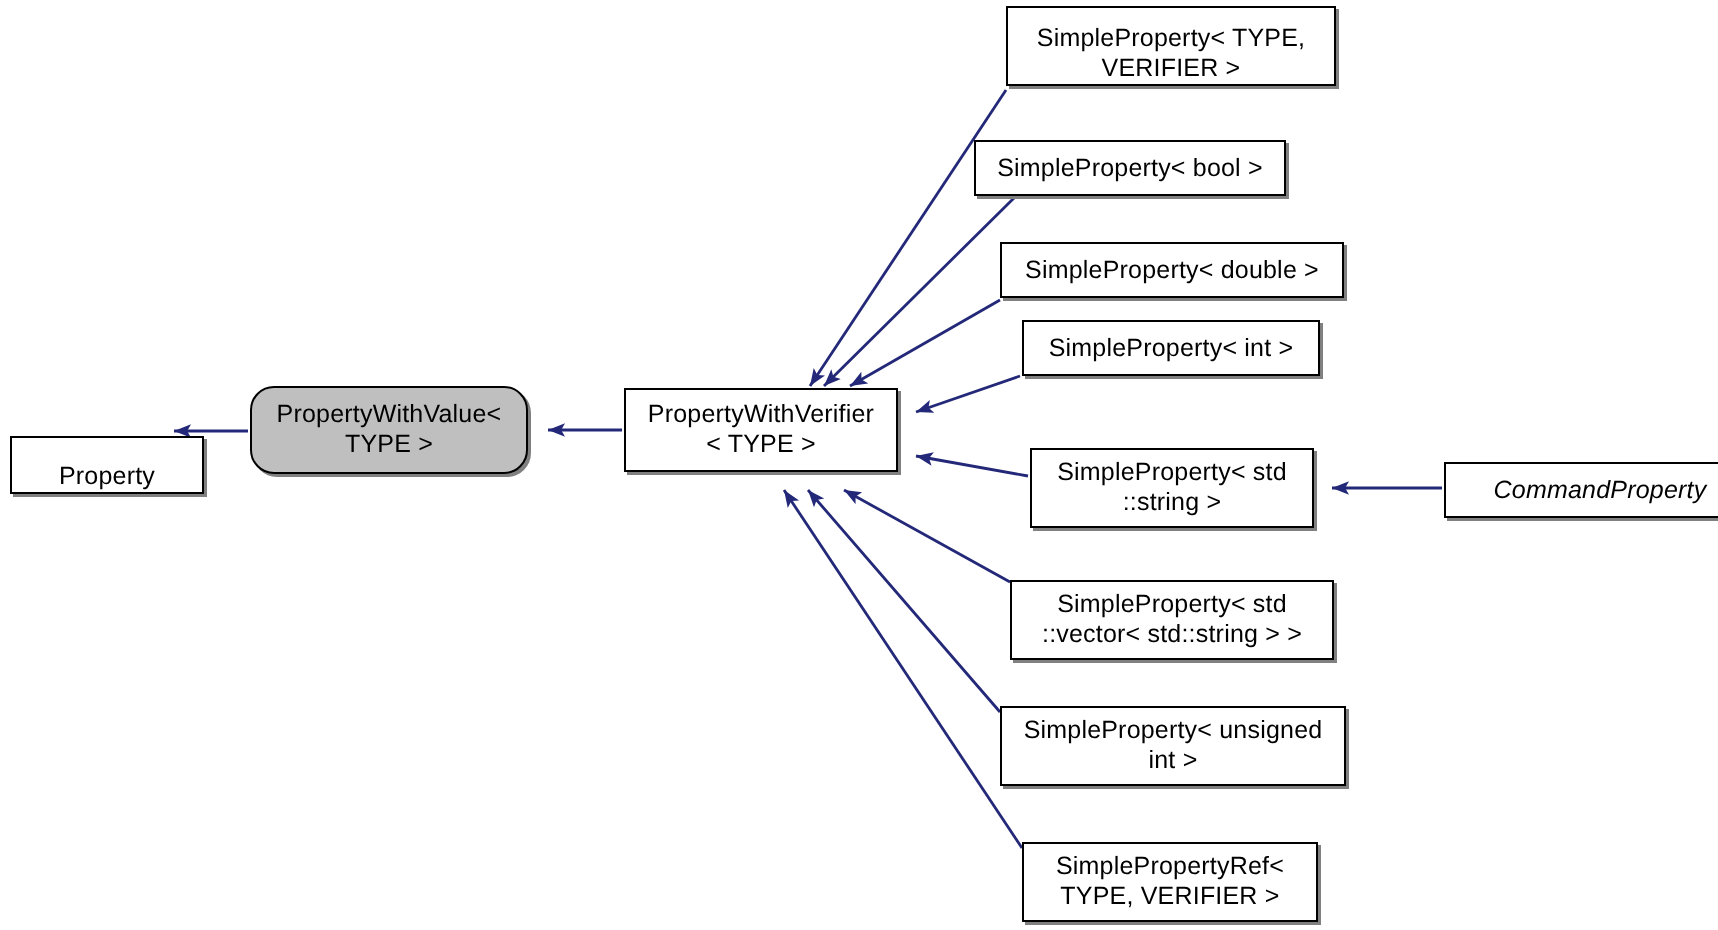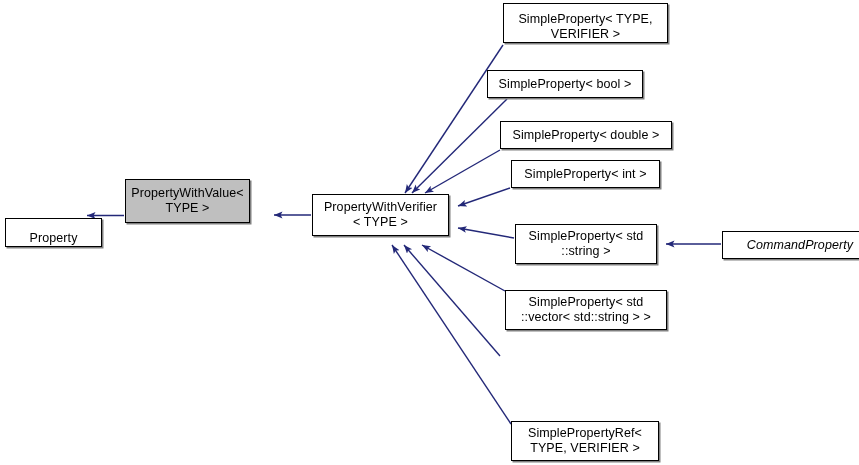--- a/index.html
+++ b/index.html
@@ -73,21 +73,21 @@
       <line x1="511" y1="424" x2="392" y2="245"></line>
 
       <line x1="721" y1="244" x2="666" y2="244"></line>
     </g>
   </svg>
 
   <div class="node" style="left:5px; top:218px; width:97px; height:29px;align-items:flex-end;">
     <span class="node-label">Property</span>
   </div>
 
-  <div class="node highlight" style="left:125px; top:179px; width:125px; height:44px;">
+  <div class="node highlight" style="left:125px; top:193px; width:139px; height:44px;border-radius:12px;">
     <span class="node-label">PropertyWithValue&lt;
 TYPE &gt;</span>
   </div>
 
   <div class="node" style="left:312px; top:194px; width:137px; height:42px;">
     <span class="node-label">PropertyWithVerifier
 &lt; TYPE &gt;</span>
   </div>
 
   <div class="node" style="left:503px; top:3px; width:165px; height:40px;align-items:flex-end;">
@@ -114,19 +114,23 @@
 
   <div class="node" style="left:722px; top:231px; width:156px; height:28px;font-style:italic;">
     <span class="node-label">CommandProperty</span>
   </div>
 
   <div class="node" style="left:505px; top:290px; width:162px; height:40px;">
     <span class="node-label">SimpleProperty&lt; std
 ::vector&lt; std::string &gt; &gt;</span>
   </div>
 
+  <div class="node" style="left:500px; top:353px; width:173px; height:40px;">
+    <span class="node-label">SimpleProperty&lt; unsigned
+int &gt;</span>
+  </div>
 
   <div class="node" style="left:511px; top:421px; width:148px; height:40px;align-items:center;">
     <span class="node-label">SimplePropertyRef&lt;
 TYPE, VERIFIER &gt;</span>
   </div>
 
 </div>
 
 </body></html>

